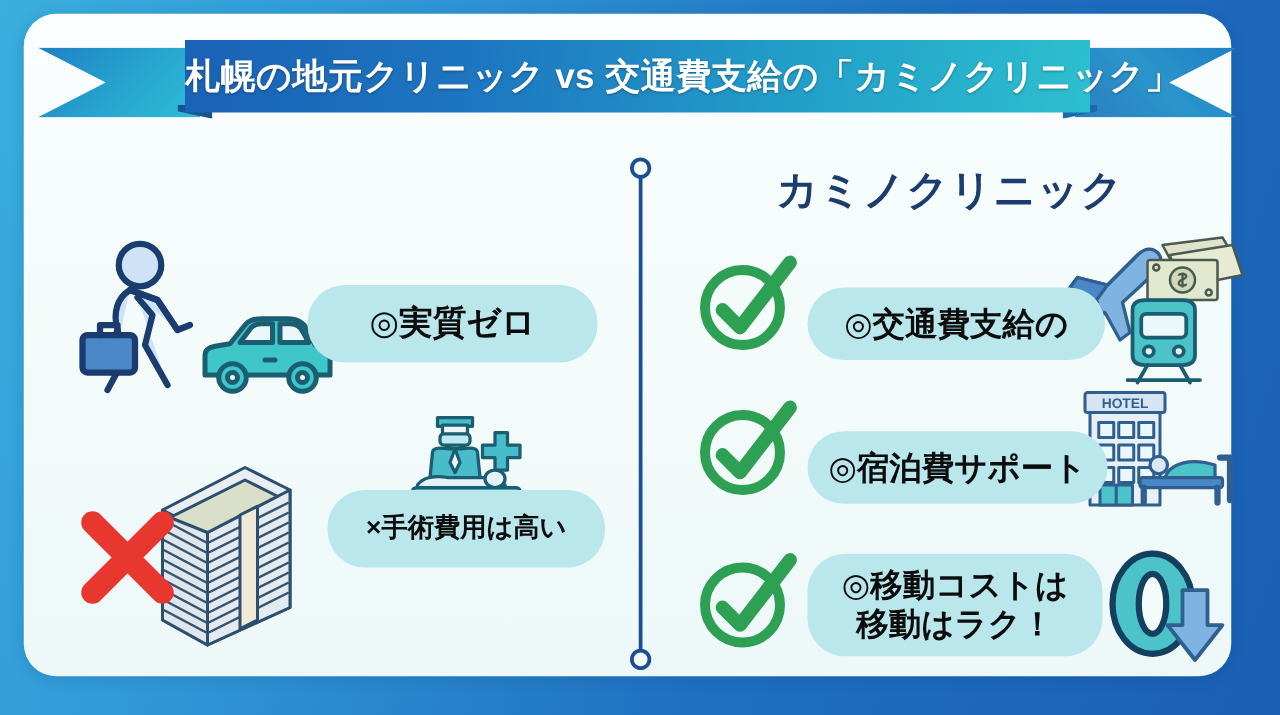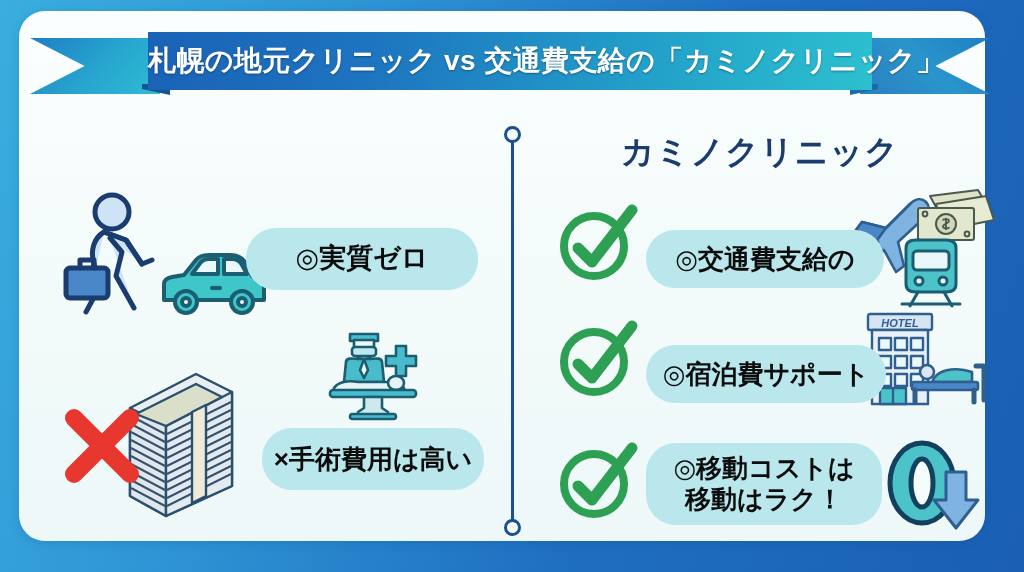--- a/index.html
+++ b/index.html
@@ -139,40 +139,40 @@
     font-weight: bold;
     display: flex;
     align-items: center;
     justify-content: center;
     text-align: center;
     white-space: pre-line;
     line-height: 1.18;
   }
 
   #pill-left-1  { left: 246px; top: 228px; width: 232px; height: 62px; font-size: 27px; }
-  #pill-left-2  { left: 262px; top: 428px; width: 222px; height: 62px; font-size: 26px; }
+  #pill-left-2  { left: 262px; top: 392px; width: 222px; height: 62px; font-size: 21px; }
   #pill-right-1 { left: 646px; top: 230px; width: 238px; height: 58px; font-size: 26px; }
   #pill-right-2 { left: 646px; top: 345px; width: 240px; height: 58px; font-size: 26px; }
   #pill-right-3 { left: 646px; top: 443px; width: 236px; height: 82px; font-size: 26px; }
 
   
   .icon { position: absolute; }
   #icon-walker   { left: 64px;  top: 190px;  width: 110px; height: 130px; }
   #icon-car      { left: 158px; top: 248px;  width: 110px; height: 72px; }
   #icon-cash     { left: 122px; top: 368px;  width: 116px; height: 152px; }
   #icon-xmark    { left: 62px;  top: 406px;  width: 80px;  height: 80px; }
   #icon-surgeon  { left: 324px; top: 328px;  width: 104px; height: 92px; }
 
   #icon-check-1  { left: 556px; top: 202px;  width: 84px;  height: 82px; }
   #icon-check-2  { left: 556px; top: 318px;  width: 84px;  height: 82px; }
   #icon-check-3  { left: 556px; top: 440px;  width: 84px;  height: 82px; }
   #icon-plane    { left: 848px; top: 192px;  width: 86px;  height: 80px; }
   #icon-money    { left: 916px; top: 190px;  width: 80px;  height: 58px; }
   #icon-train    { left: 900px; top: 238px;  width: 62px;  height: 70px; }
-  #icon-hotel    { left: 862px; top: 312px;  width: 76px;  height: 80px; font-style: italic; }
+  #icon-hotel    { left: 862px; top: 312px;  width: 76px;  height: 80px; }
   #icon-bed      { left: 910px; top: 358px;  width: 78px;  height: 48px; }
   #icon-zero     { left: 884px; top: 440px;  width: 76px;  height: 86px; }
   #icon-downarrow{ left: 930px; top: 468px;  width: 52px;  height: 64px; }
 
   svg { display: block; overflow: visible; }
 </style>
 </head>
 <body>
 
 <div id="stage">

